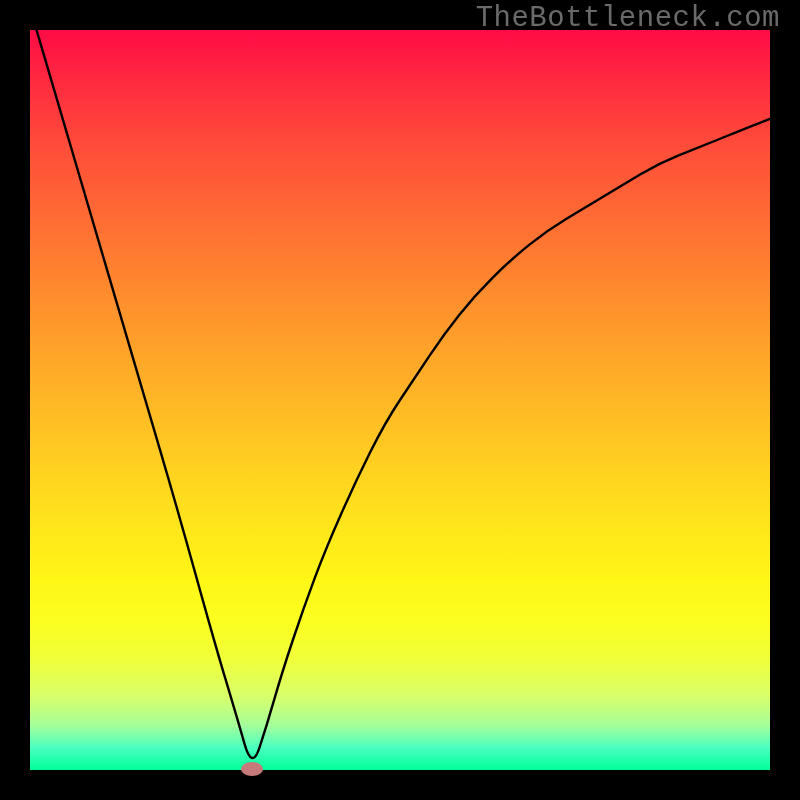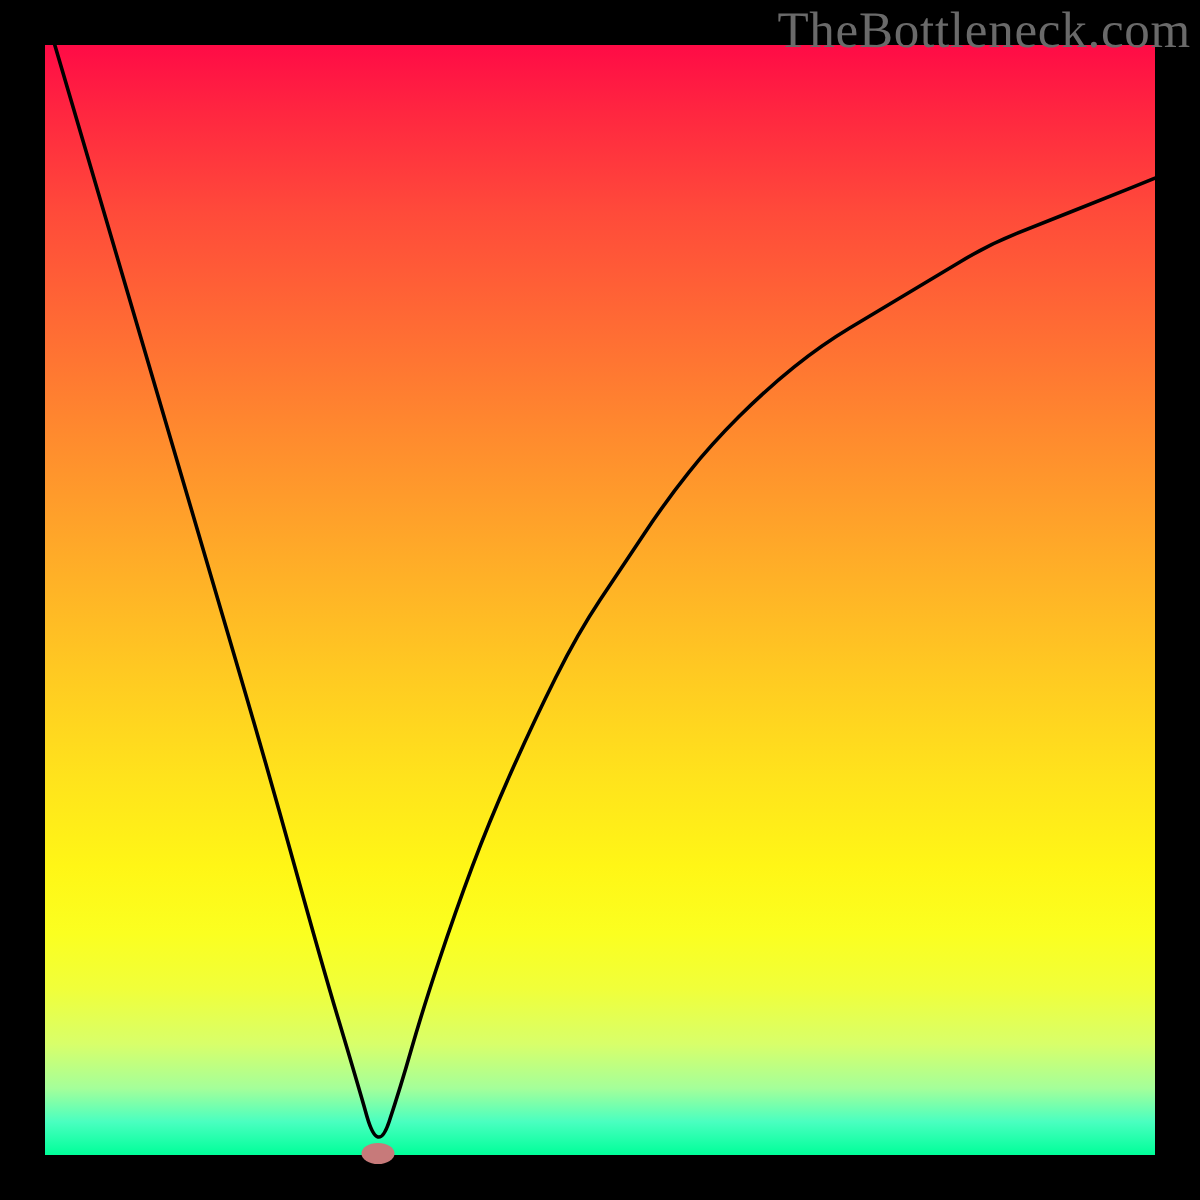--- a/index.html
+++ b/index.html
@@ -13,27 +13,27 @@
   }
   .frame {
     position: relative;
     width: 800px;
     height: 800px;
     background: #000;
   }
   .watermark {
     position: absolute;
     top: 2px;
-    right: 6px;
+    right: 20px;
     color: #6a6a6a;
-    font-size: 34px;
+    font-size: 29px;
     font-weight: 400;
     letter-spacing: 0.5px;
     z-index: 5;
-    font-family: Liberation Serif, serif;
+    font-family: Liberation Mono, monospace;
   }
   .plot {
     position: absolute;
     left: 30px;
     top: 30px;
     width: 740px;
     height: 740px;
     background: linear-gradient(to bottom,
       #ff0b46 0%,
       #ff2640 6%,

